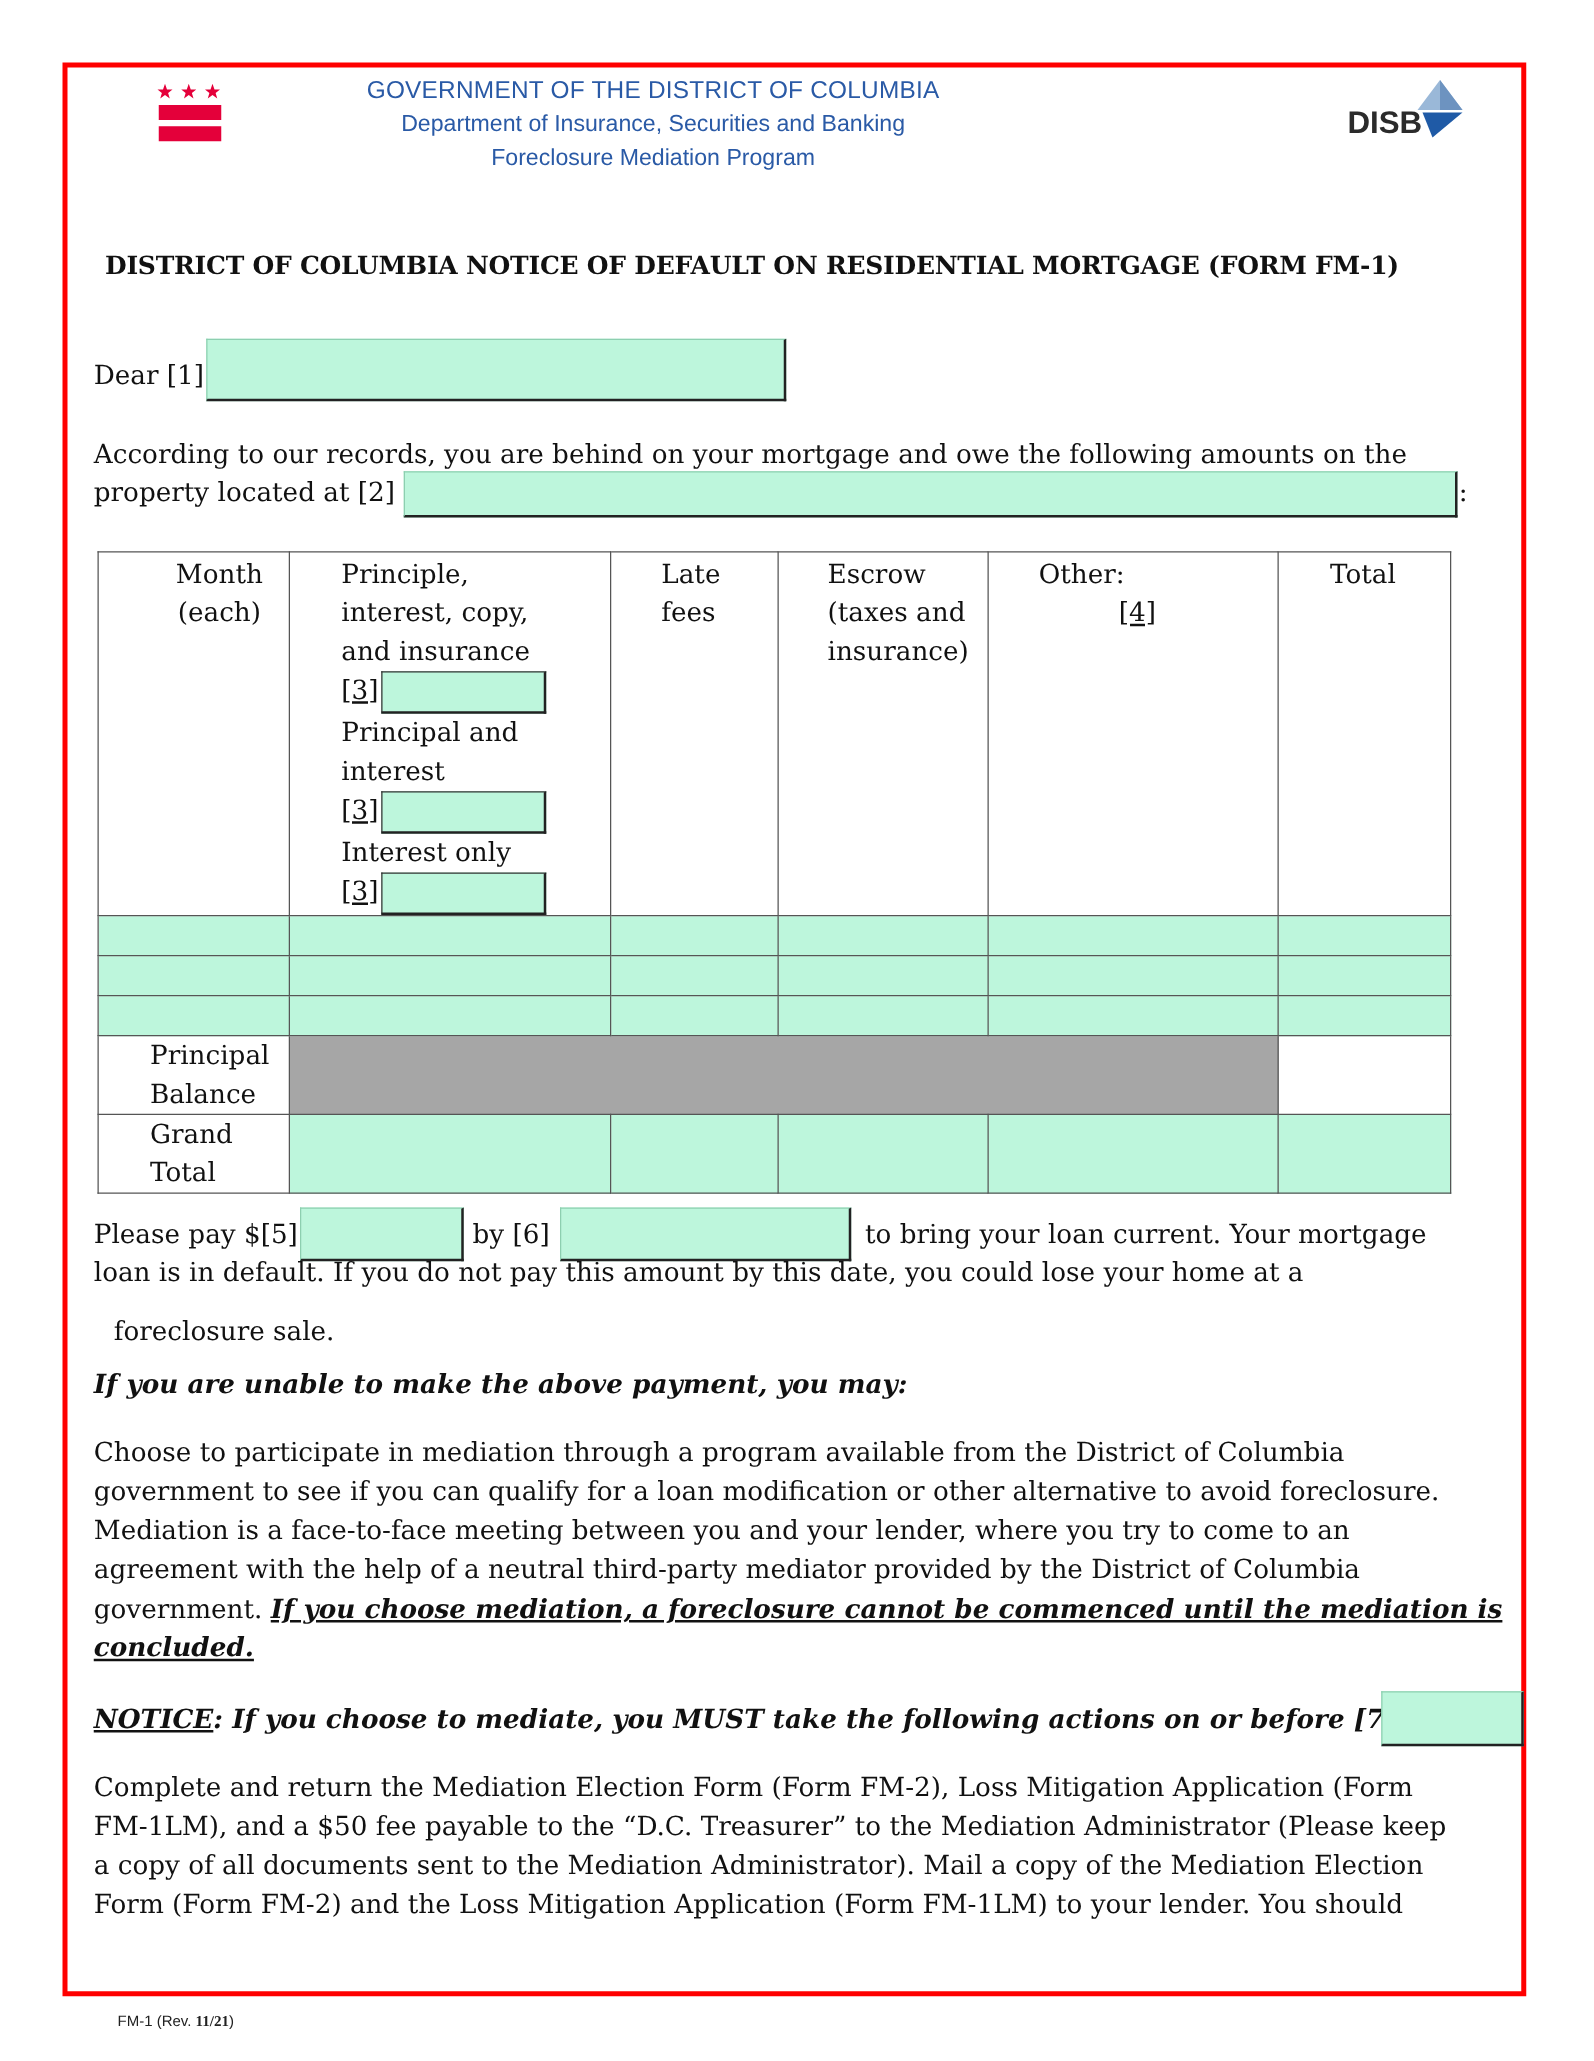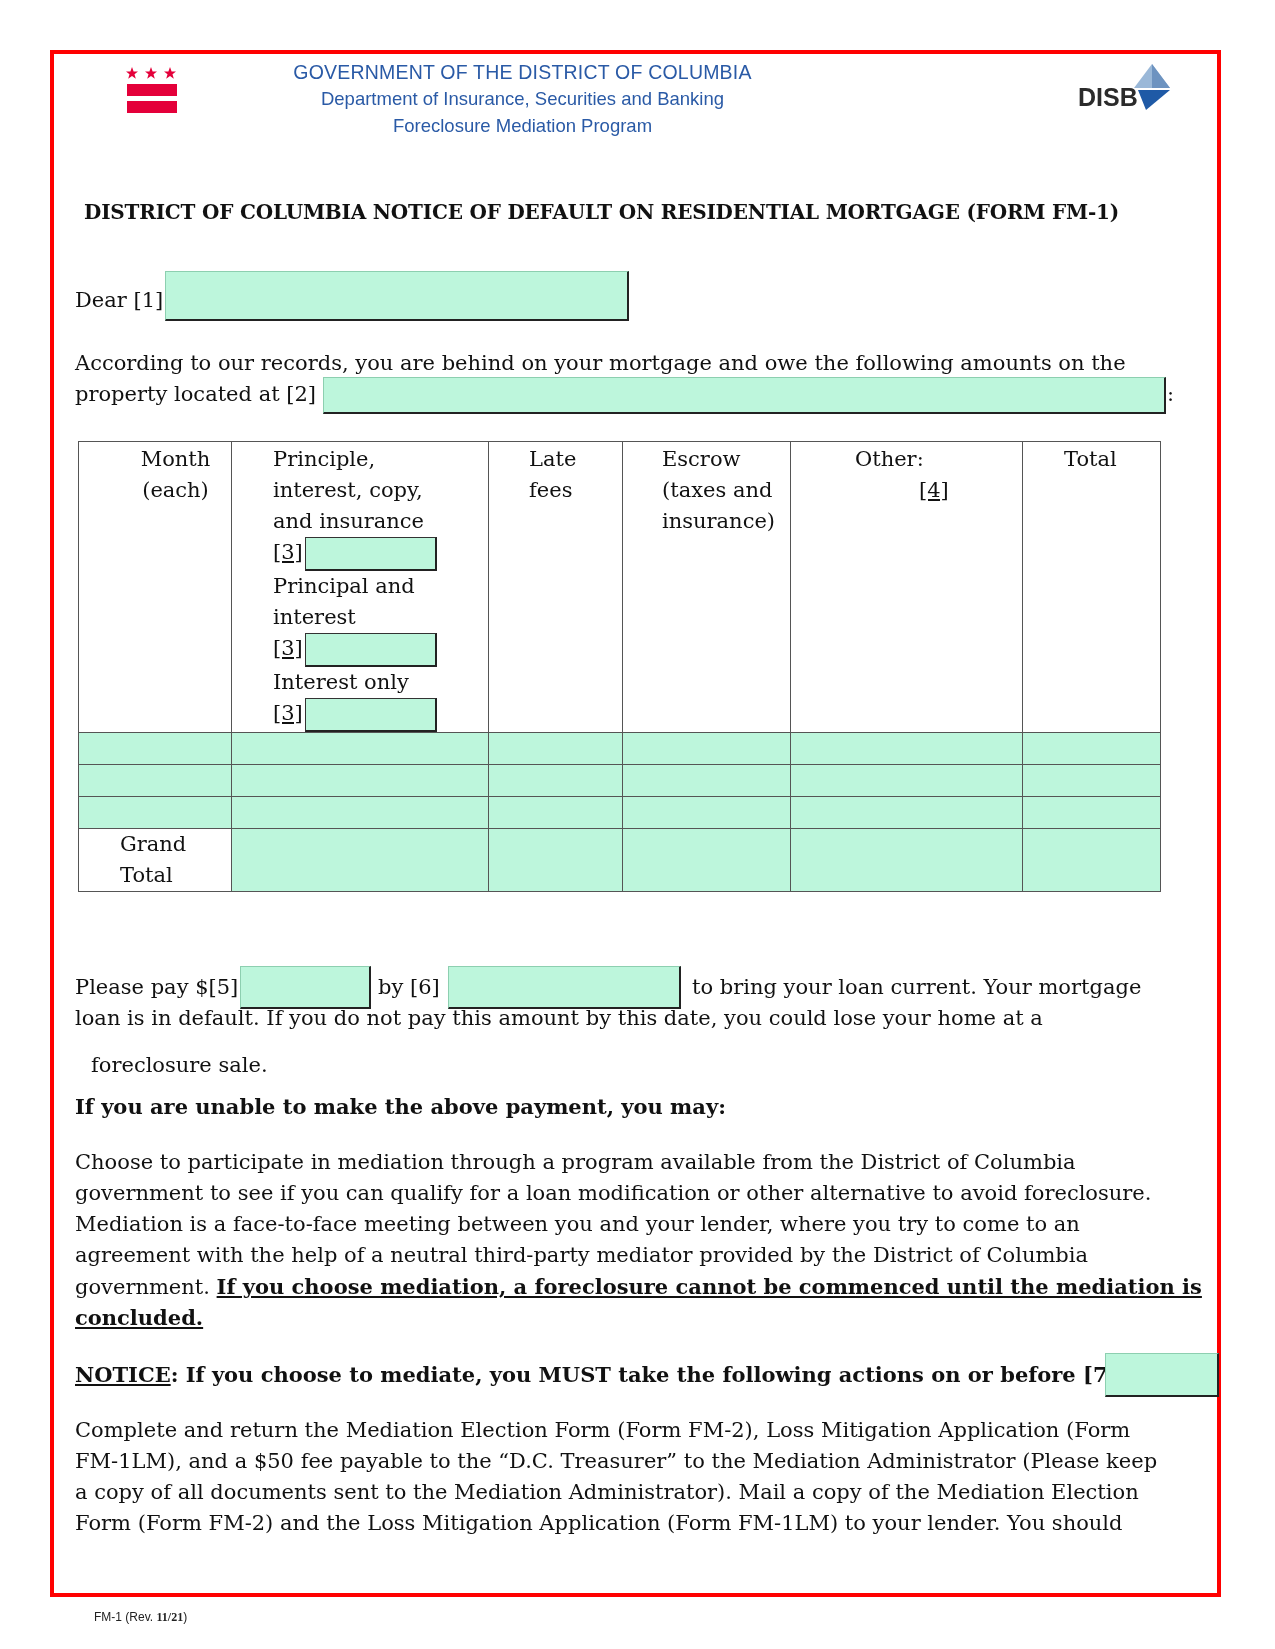--- a/index.html
+++ b/index.html
@@ -20,21 +20,21 @@
   .field { position:absolute; background:#bdf6dc; border-top:1px solid #8dcfb0;
            border-left:1px solid #8dcfb0; border-right:2px solid #222;
            border-bottom:2px solid #222; box-sizing:border-box; }
   table.amt { position:absolute; left:78px; top:441px; border-collapse:collapse;
               width:1082px; table-layout:fixed; }
   table.amt td { border:1.5px solid #555; vertical-align:top; padding:0; font-size:21px;
                  line-height:31px; }
   .green { background:#bdf6dc; }
   .gray { background:#a6a6a6; }
   .u { text-decoration:underline; }
-  .b { font-weight:bold; }
+  .b { font-weight:bold;font-style:italic; }
   .inline-field { display:inline-block; vertical-align:top; width:132px; height:34px;
                   background:#bdf6dc; border-right:2px solid #222; border-bottom:2px solid #222;
                   border-top:1px solid #333; border-left:1px solid #333; box-sizing:border-box; margin-left:2px; }
   .footer { position:absolute; left:74px; top:1610px; font-family:"Liberation Sans", sans-serif;
             font-size:12px; color:#222;margin-left:20px; }
 </style>
 </head>
 <body>
 
 <div class="frame"></div>
@@ -98,21 +98,21 @@
     </td>
     <td style="padding-left:40px; padding-top:2px;">
       <div>Late</div>
           <div>fees</div>
     </td>
     <td style="padding-left:39px; padding-top:2px;">
       <div>Escrow</div>
           <div>(taxes and</div>
           <div>insurance)</div>
     </td>
-    <td style="padding-left:64px; padding-top:2px;margin-top:40px;">
+    <td style="padding-left:40px; padding-top:2px;margin-top:40px;">
       <div>Other:</div>
       <div style="padding-left:64px;"><span class="u">[4]</span></div>
     </td>
     <td style="padding-left:41px; padding-top:2px;">
       <div>Total</div>
     </td>
   </tr>
   <tr style="height:32px;">
     <td class="green"></td>
     <td class="green"></td>
@@ -129,20 +129,28 @@
     <td class="green"></td>
     <td class="green"></td>
   </tr>
   <tr style="height:32px;">
     <td class="green"></td>
     <td class="green"></td>
     <td class="green"></td>
     <td class="green"></td>
     <td class="green"></td>
     <td class="green"></td>
+  </tr>
+  <tr style="height:63px;">
+    <td style="padding-left:41px;">
+      <div>Principal</div>
+          <div>Balance</div>
+    </td>
+    <td class="gray" colspan="4"></td>
+    <td></td>
   </tr>
   <tr style="height:63px;">
     <td style="padding-left:41px;">
       <div>Grand</div>
           <div>Total</div>
     </td>
     <td class="green"></td>
     <td class="green"></td>
     <td class="green"></td>
     <td class="green"></td>

